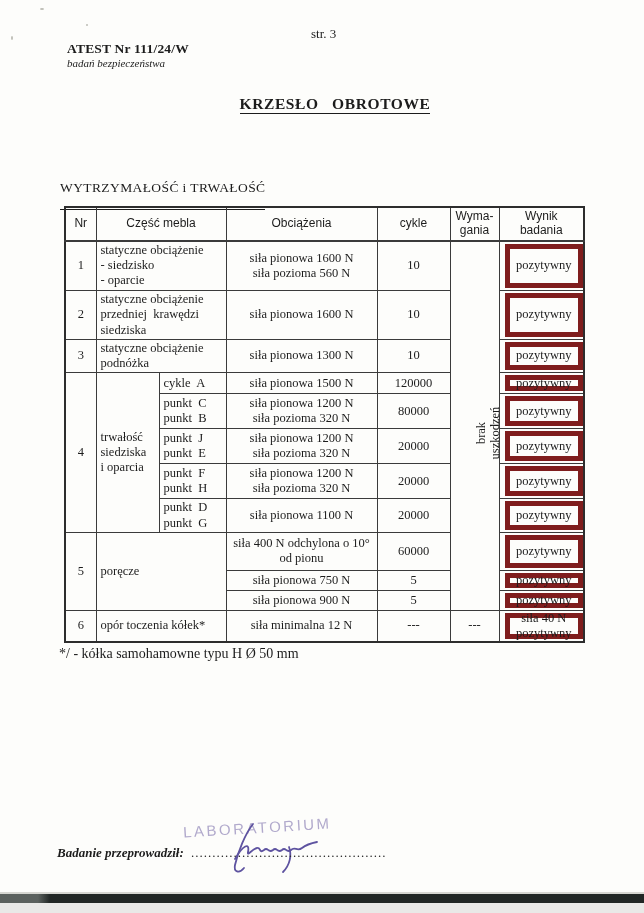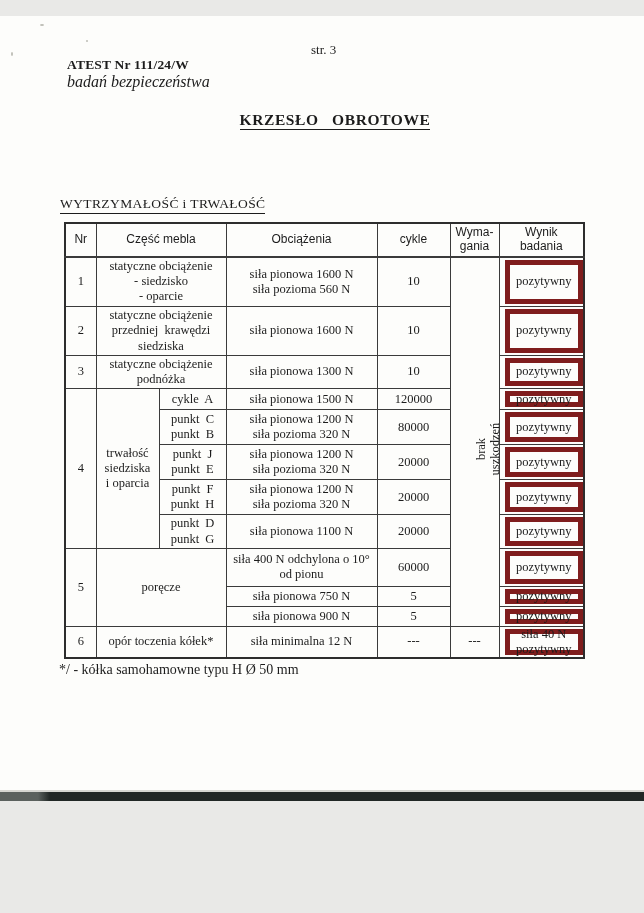--- a/index.html
+++ b/index.html
@@ -1,49 +1,49 @@
 <!DOCTYPE html>
 <html><head>
 <meta charset="utf-8">
 <style>
   html,body{margin:0;padding:0;background:#e9e9e7;}
   .page{
-    position:relative;width:644px;height:785px;margin:16px auto;
+    position:relative;width:644px;height:903px;margin:0 auto;
     background:#fdfdfb;overflow:hidden;
     font-family:"Liberation Serif",serif;color:#1c1c1c;
   }
   .speck{position:absolute;background:#bdbdb6;border-radius:50%;}
   .pgnum{position:absolute;left:311px;top:26px;font-size:13px;}
   .atest{position:absolute;left:67px;top:41px;font-size:13.5px;font-weight:bold;letter-spacing:.2px;font-family:Liberation Serif, serif;}
-  .atest-sub{position:absolute;left:67px;top:57px;font-size:16px;font-style:italic;}
+  .atest-sub{position:absolute;left:67px;top:57px;font-size:11px;font-style:italic;}
   .title{position:absolute;left:0;right:0;top:95px;text-align:center;}
   .title span{
     display:inline-block;margin-left:26px;font-size:15.5px;font-weight:bold;
     letter-spacing:.6px;white-space:pre;border-bottom:1.5px solid #1c1c1c;padding-bottom:0;
   }
   .name-line{position:absolute;left:67px;top:139px;font-size:13px;}
   .name-line .lbl{font-style:italic;}
   .name-line .val{font-weight:bold;margin-left:5px;}
   .section{position:absolute;left:60px;top:180px;font-size:13.5px;letter-spacing:.4px;
-    border-bottom:1px solid #1c1c1c;padding-bottom:1px;}
+    border-bottom:1px solid #1c1c1c;padding-bottom:13px;}
   table.results{
     position:absolute;left:64px;top:206px;width:519px;
     border-collapse:collapse;table-layout:fixed;
     border:2px solid #2d2d2d;font-size:12.5px;line-height:1.22;
   }
   table.results td{
     border:1px solid #3b3b3b;vertical-align:middle;padding:1px 4px;
     white-space:pre-wrap;overflow:hidden;
   }
   table.results thead td{
     font-family:"Liberation Sans",sans-serif;font-size:12px;text-align:center;
     border-bottom-width:2px;line-height:1.15;padding:2px;
   }
   td.c{text-align:center;}
-  td.l{text-align:center;}
+  td.l{text-align:left;}
   td.wynik{border-top:none;border-bottom:none;position:relative;padding:0;}
   td.wynik .box{
     position:absolute;top:2px;bottom:2px;left:5px;right:0;
     border:5px solid #7f1d1d;display:flex;align-items:center;justify-content:center;
     text-align:center;white-space:pre-line;
   }
   td.wymag{text-align:center;padding:0;}
   .vtext{display:inline-block;width:66px;transform:rotate(-90deg);line-height:1.12;font-size:12.5px;}
   .footnote{position:absolute;left:59px;top:646px;font-size:14px;font-family:Liberation Serif, serif;}
   .stamp{
@@ -210,17 +210,21 @@
   <div class="stamp">LABORATORIUM</div>
 
   <svg class="sig" width="118" height="62" viewBox="0 0 118 62">
     <g fill="none" stroke="#5e53a0" stroke-width="1.8" stroke-linecap="round">
       <path d="M40,6 C32,16 25,34 22,47 C20.5,54 26,56 31,50"></path>
       <path d="M22,41 C30,27 37,24 35,34 C34,39 39,31 44,30 C48,29 46,36 51,32 C55,28 55,36 60,32 C64,28 64,36 69,32 C73,28 73,36 78,32 C82,28 84,34 89,30 C94,26 99,25 104,24"></path>
       <path d="M76,29 C79,37 77,47 70,54"></path>
     </g>
   </svg>
 
+  <div class="sign-line">
+    <span class="lbl">Badanie przeprowadził:</span>
+    <span class="dots">..............................................</span>
+  </div>
 
   <div class="scan-line"></div>
   <div class="scan-bar"></div>
 
 </div>
 
 </body></html>

